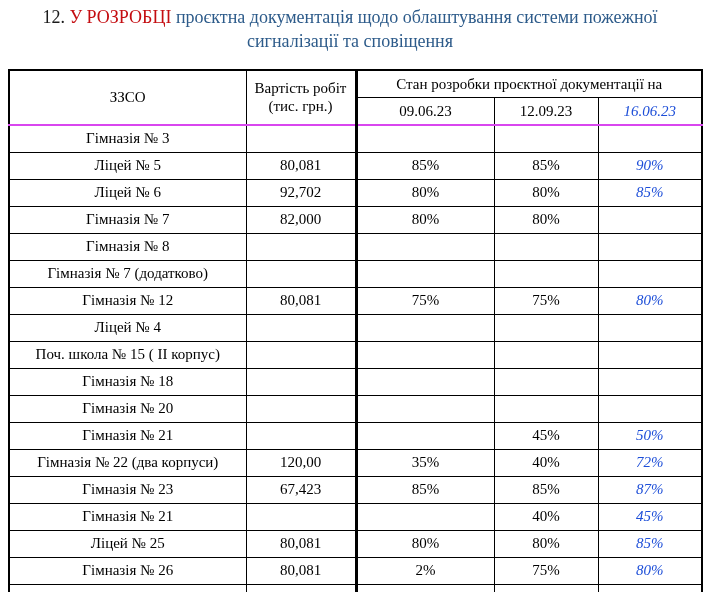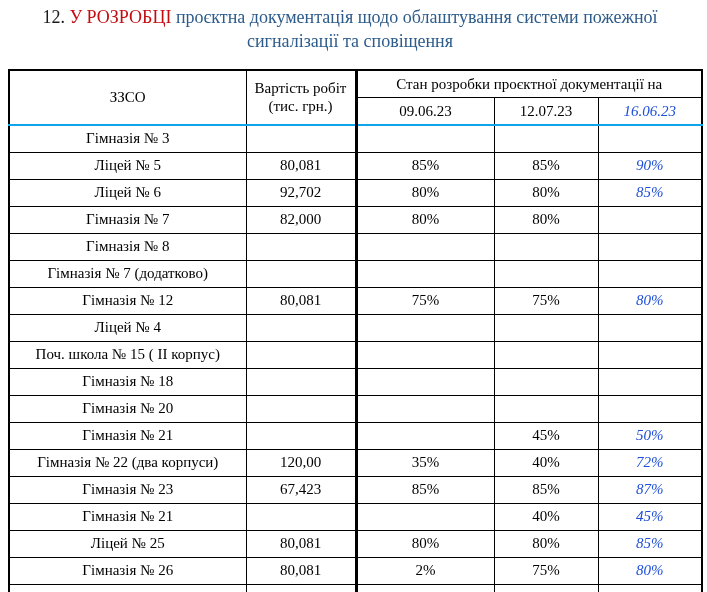--- a/index.html
+++ b/index.html
@@ -43,21 +43,21 @@
     font-weight: normal;
     text-align: center;
     vertical-align: middle;
     padding: 1px 2px;
     height: 24px;
     overflow: hidden;
     white-space: nowrap;
   }
   thead th { line-height: 1.2; }
   .thick-left { border-left: 3px solid #000 !important; }
-  tbody tr:first-child td { border-top: 2px solid #0ea5e9; }
+  tbody tr:first-child td { border-top: 2px solid #d946ef; }
   .red-bi {
     color: #1d4ed8;
     font-weight: bold;
     font-style: italic;
   }
 </style>
 </head>
 <body>
 
 <div class="page">
@@ -80,21 +80,21 @@
       <tr>
         <th rowspan="2">ЗЗСО</th>
         <th rowspan="2">
           <span>Вартість робіт</span><br>
           <span>(тис. грн.)</span>
         </th>
         <th colspan="3" class="thick-left">Стан розробки проєктної документації на</th>
       </tr>
       <tr>
         <th class="thick-left">09.06.23</th>
-        <th>12.07.23</th>
+        <th>12.09.23</th>
         <th class="red-bi">16.06.23</th>
       </tr>
     </thead>
     <tbody id="table-body">
         <tr>
       <td>Гімназія № 3</td>
       <td></td>
       <td class="thick-left"></td>
       <td></td>
       <td class="red-bi"></td>

